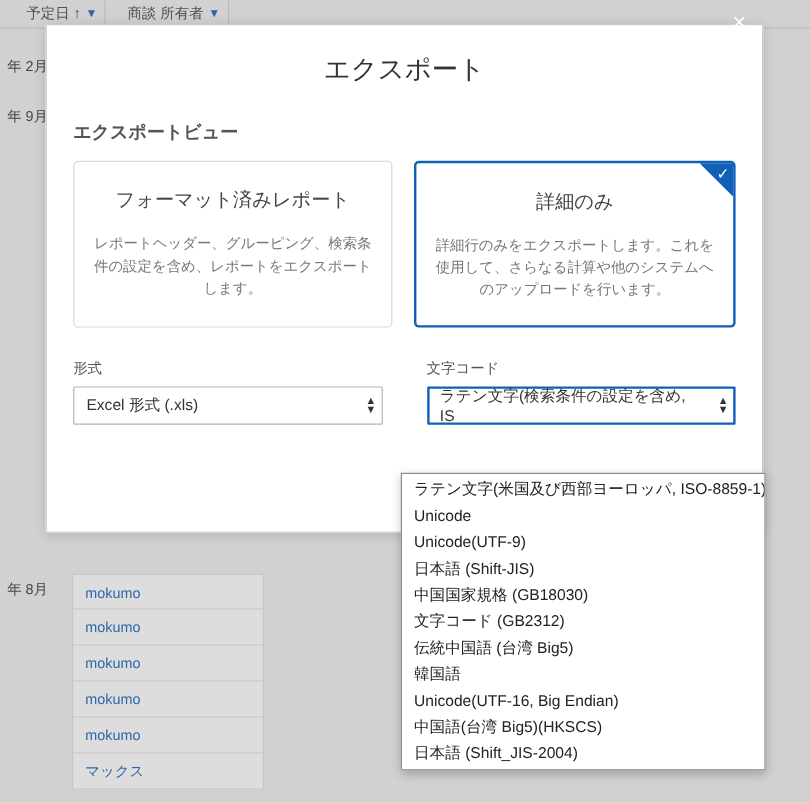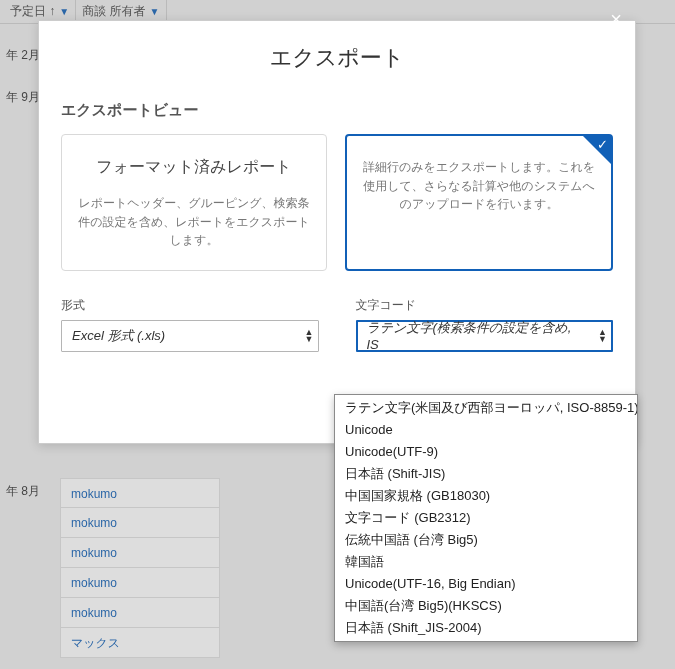--- a/index.html
+++ b/index.html
@@ -15,21 +15,21 @@
   }
 
   
   .bg-page { position: absolute; inset: 0; }
   .bg-header-row {
     position: absolute; top: 0; left: 0; right: 0; height: 24px;
     display: flex; align-items: center;
     border-bottom: 1px solid #d0d0d0;
     font-size: 12px; color: #444; padding-left: 4px;
   }
-  .bg-header-cell { display:flex; align-items:center; gap:4px; height:100%; border-right:1px solid #d0d0d0; padding:0 6px;}
+  .bg-header-cell { display:flex; align-items:center; gap:4px; height:100%; border-right:1px solid #d0d0d0; padding:0 6px;margin-left:12px;}
   .bg-header-cell .drop { color:#1160b7; font-size:10px; }
   .bg-left-labels { position:absolute; left:0; top:34px; width:60px; font-size:12px; color:#333; }
   .bg-left-labels div { height:42px; line-height:42px; padding-left:6px; }
   .bg-table { position:absolute; left:60px; top:478px; width:160px; }
   .bg-table-cell { height:30px; line-height:30px; border:1px solid #e0e0e0; border-top:none; background:#fff; padding-left:10px; font-size:12px; }
   .bg-table-cell:first-child{ border-top:1px solid #e0e0e0;}
   .bg-table-cell span { color:#1160b7; }
 
   
   .overlay { position:absolute; inset:0; background:rgba(120,120,120,0.25); }
@@ -60,21 +60,20 @@
   .card-title { font-size:16px; color:#444; margin-bottom:16px; }
   .card-desc { font-size:12px; color:#777; line-height:1.55; }
 
   .form-row { display:flex; gap:37px; margin:0 22px; }
   .field { flex:1; display:flex; flex-direction:column; gap:6px; }
   .field-label { font-size:12px; color:#555; }
   .select {
     position:relative; height:32px; border:1px solid #b5b5b5; background:#fff;
     display:flex; align-items:center; padding:0 28px 0 10px; font-size:13px; color:#333;
     border-radius:1px;
-    font-style:italic;
   }
   .select.focus { border:2px solid #1160b7; padding-left:9px; padding-right:27px; height:32px; }
   .spin {
     position:absolute; right:4px; top:50%; transform:translateY(-50%);
     display:flex; flex-direction:column; line-height:7px; font-size:9px; color:#333;
   }
 
   
   .dropdown {
     position:absolute; left:334px; top:394px; width:304px;
@@ -122,20 +121,21 @@
   <div class="dlg-title">エクスポート</div>
   <div class="section-label">エクスポートビュー</div>
 
   <div class="cards">
     <div class="card">
       <div class="card-title">フォーマット済みレポート</div>
       <div class="card-desc">レポートヘッダー、グルーピング、検索条件の設定を含め、レポートをエクスポートします。</div>
     </div>
     <div class="card selected">
       <div class="card-corner"></div>
+      <div class="card-title">詳細のみ</div>
       <div class="card-desc">詳細行のみをエクスポートします。これを使用して、さらなる計算や他のシステムへのアップロードを行います。</div>
     </div>
   </div>
 
   <div class="form-row">
     <div class="field">
       <div class="field-label">形式</div>
       <div class="select">
         <span>Excel 形式 (.xls)</span>
         <span class="spin">

